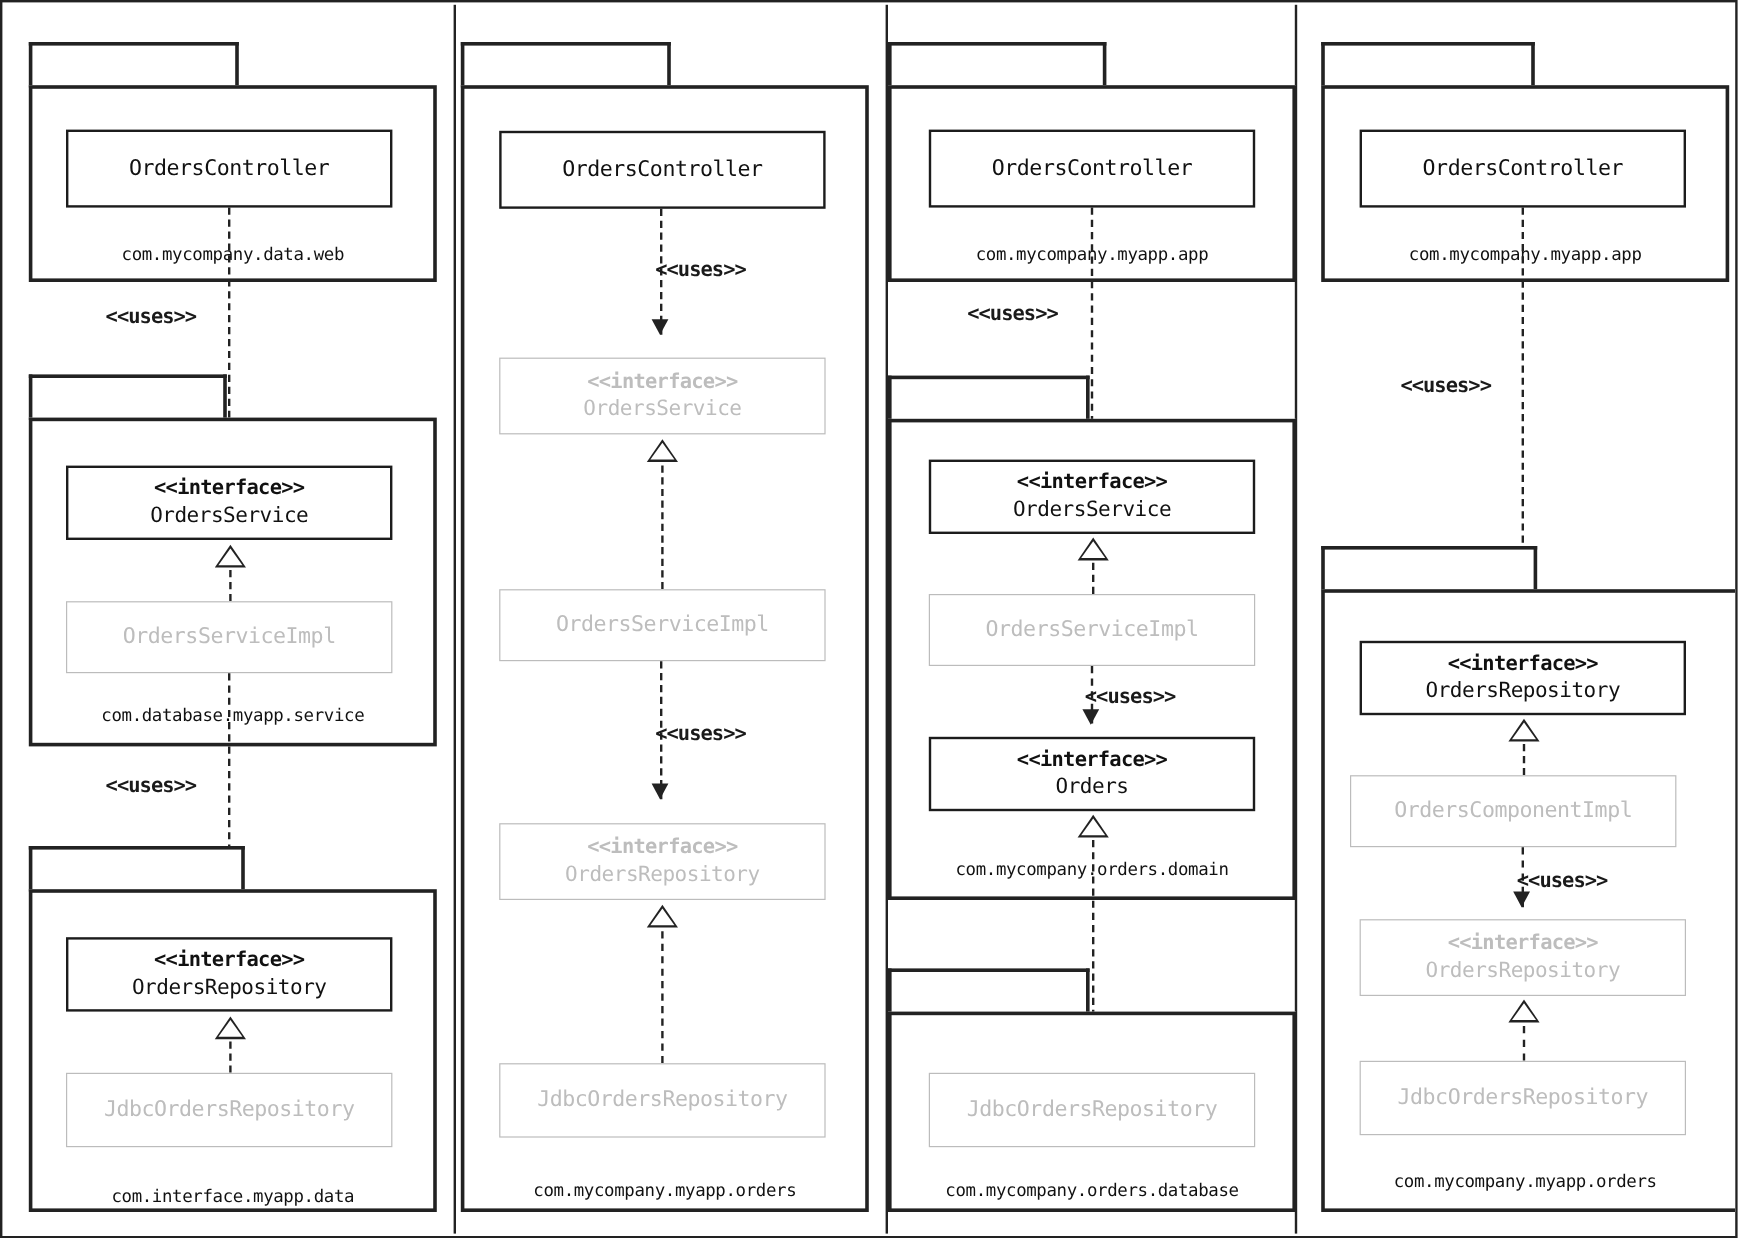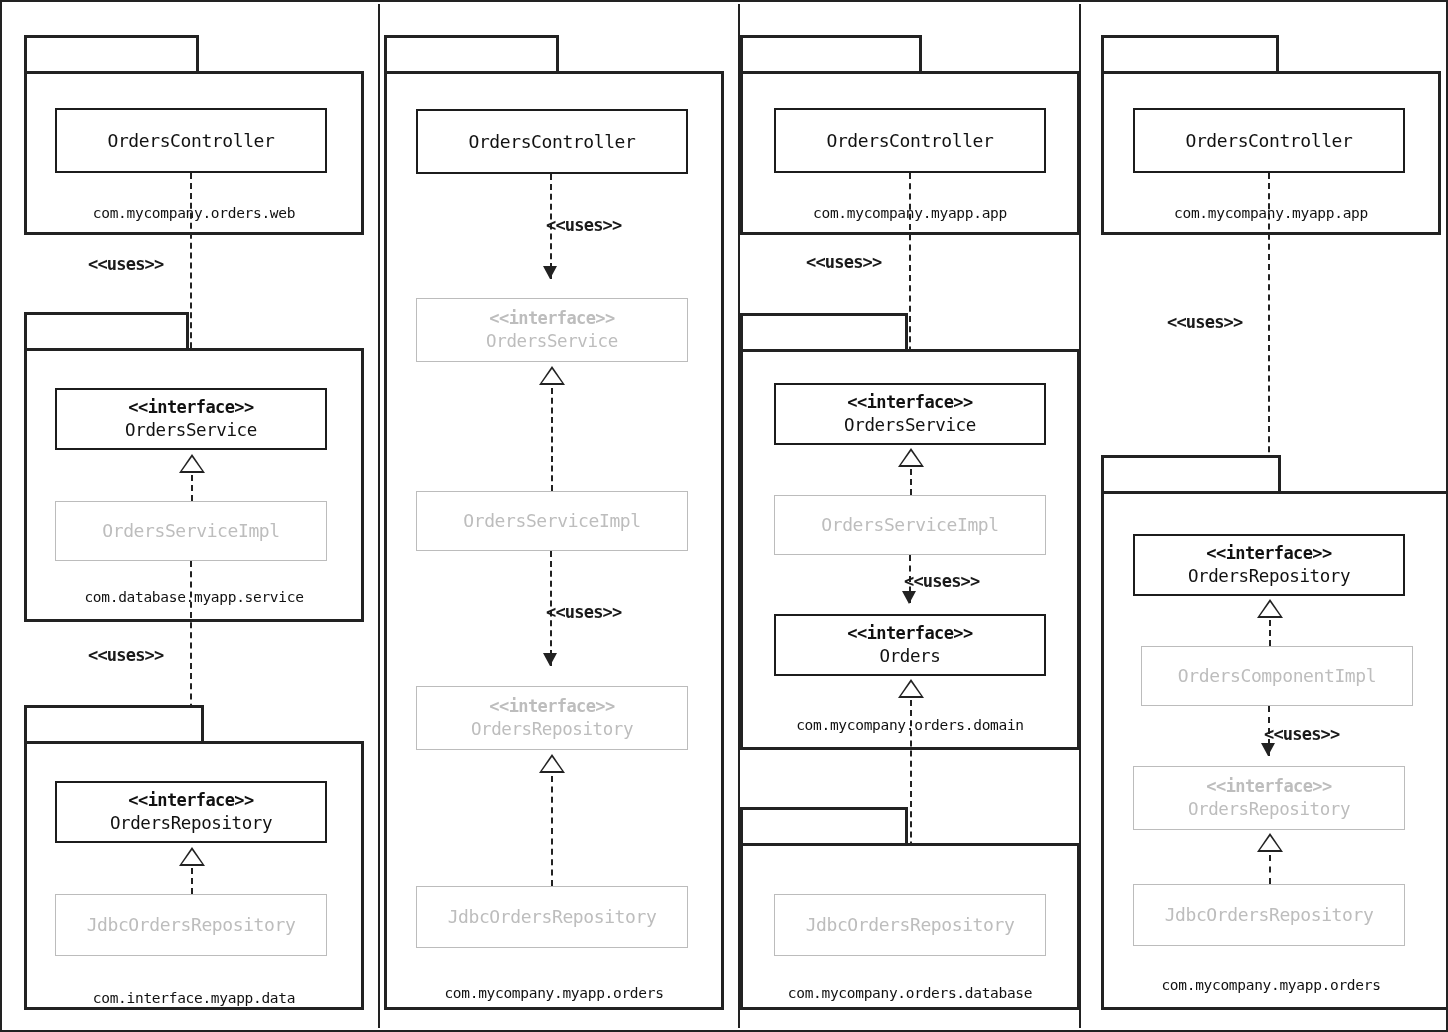--- a/index.html
+++ b/index.html
@@ -99,21 +99,21 @@
 
   <div class="vdiv" style="left:376px"></div>
   <div class="vdiv" style="left:736px"></div>
   <div class="vdiv" style="left:1077px"></div>
 
   <div class="col" style="left:0;width:376px">
 
     <div class="pkg" style="left:22px;top:33px;width:340px;height:200px">
       <div class="tab" style="width:175px"></div>
       <div class="body"></div>
-      <div class="pkg-label" style="top:170px">com.mycompany.orders.web</div>
+      <div class="pkg-label" style="top:170px">com.mycompany.data.web</div>
     </div>
     <div class="cls solid single" style="left:53px;top:106px;width:272px;height:65px">
       <div class="nm">OrdersController</div>
     </div>
 
     <div class="dash" style="left:188px;top:171px;height:215px"></div>
     <div class="arrow-open" style="left:181px;top:372px"></div>
     <div class="uses" style="left:86px;top:252px">&lt;&lt;uses&gt;&gt;</div>
 
     <div class="pkg" style="left:22px;top:310px;width:340px;height:310px">
@@ -288,21 +288,21 @@
     <div class="cls solid" style="left:52px;top:532px;width:272px;height:62px">
       <div class="stereo">&lt;&lt;interface&gt;&gt;</div>
       <div class="nm">OrdersRepository</div>
     </div>
 
     <div class="dash" style="left:188px;top:618px;height:26px"></div>
     <div class="tri" style="left:176px;top:597px">
         <div class="tri-in" style="left:-10px;top:3px"></div>
       </div>
 
-    <div class="cls faded single" style="left:60px;top:644px;width:272px;height:60px">
+    <div class="cls faded single" style="left:44px;top:644px;width:272px;height:60px">
       <div class="nm">OrdersComponentImpl</div>
     </div>
 
     <div class="dash" style="left:187px;top:704px;height:50px"></div>
     <div class="arrow-open" style="left:180px;top:741px"></div>
     <div class="uses" style="left:183px;top:722px">&lt;&lt;uses&gt;&gt;</div>
 
     <div class="cls faded" style="left:52px;top:764px;width:272px;height:64px">
       <div class="stereo">&lt;&lt;interface&gt;&gt;</div>
       <div class="nm">OrdersRepository</div>

